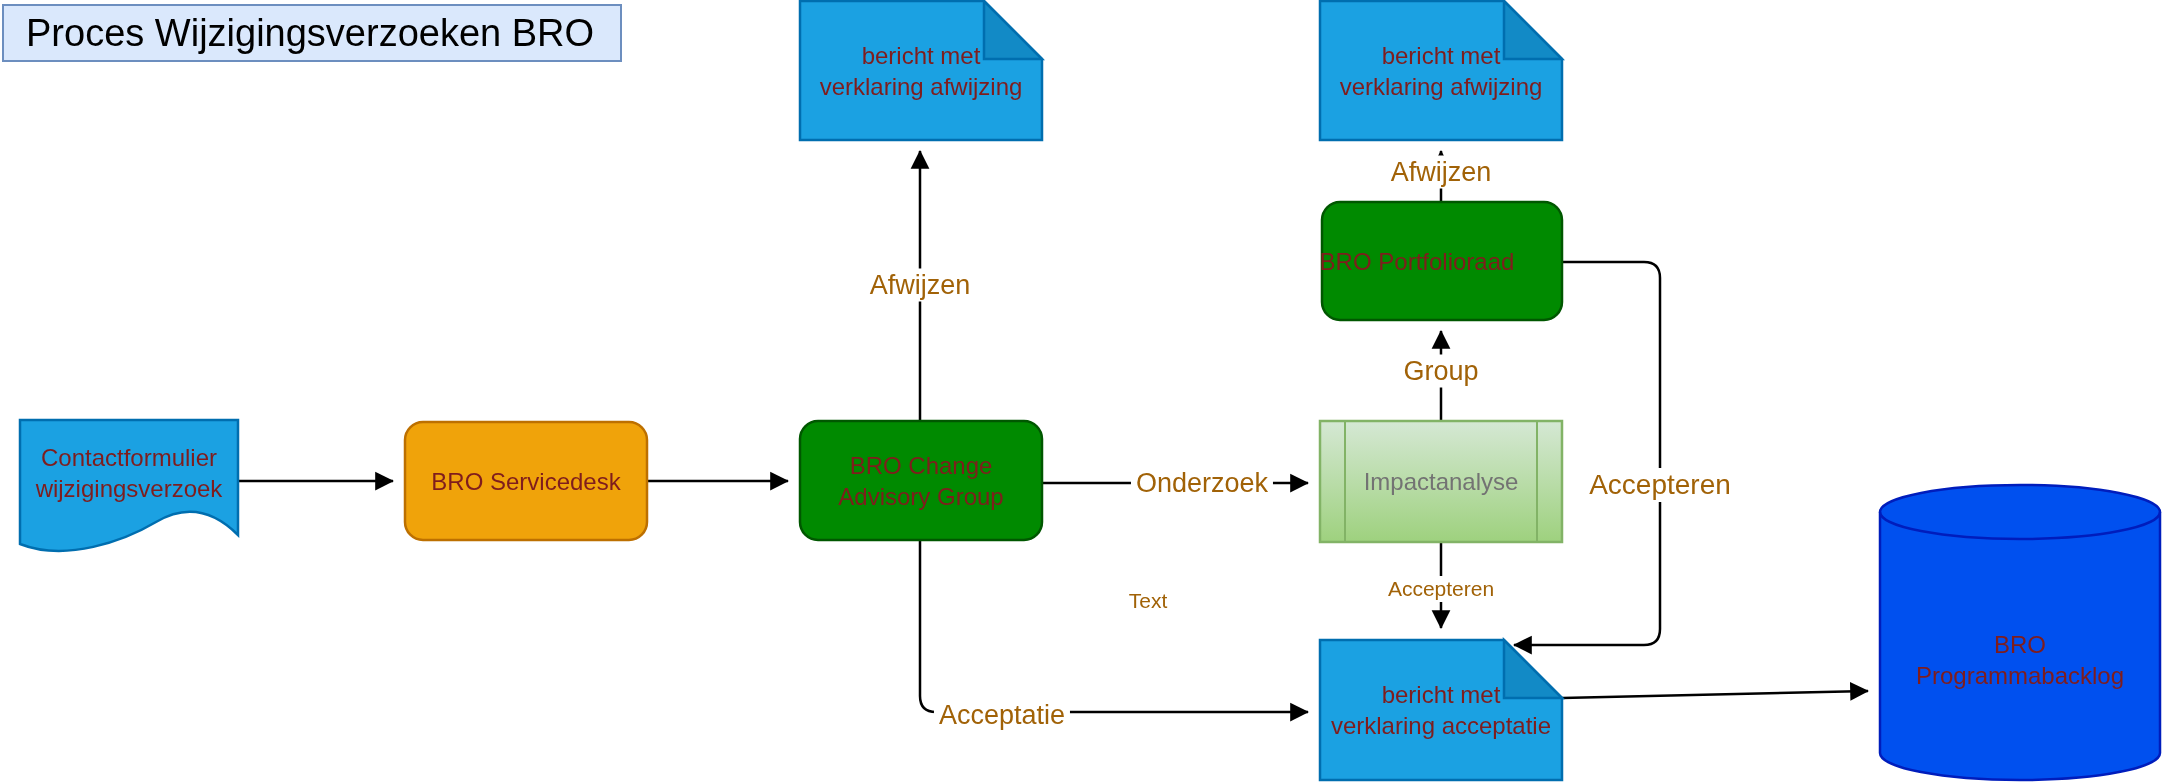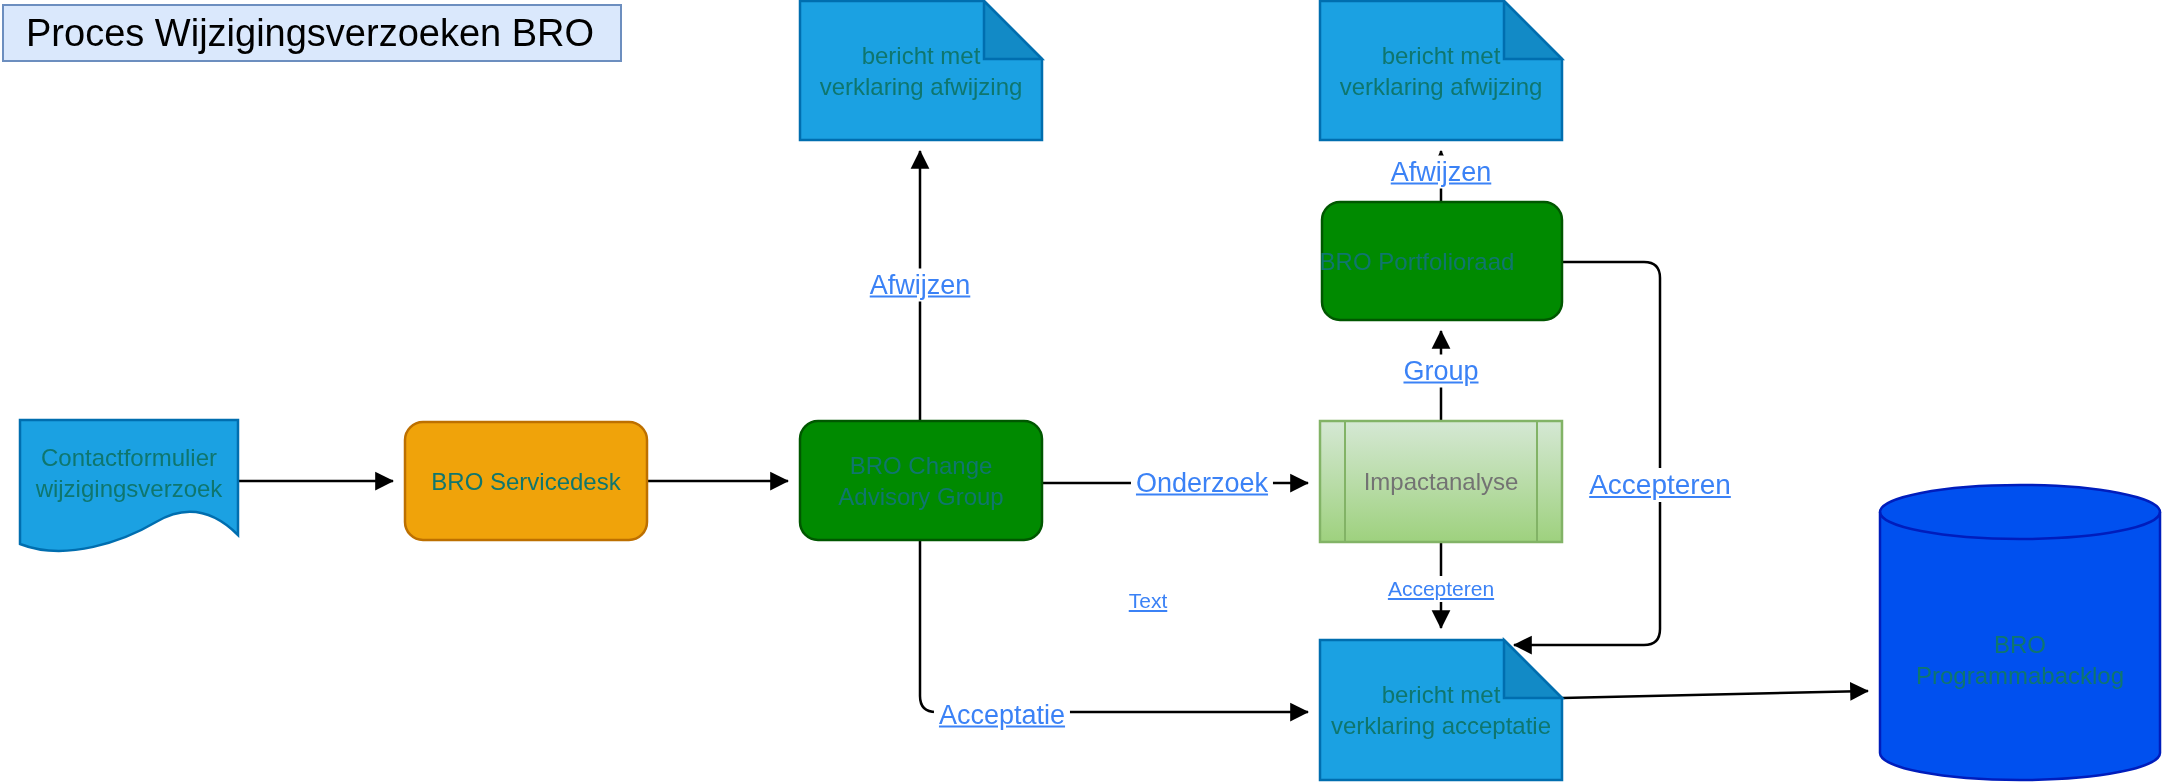--- a/index.html
+++ b/index.html
@@ -8,42 +8,41 @@
     width:2162px;height:782px;
     background:#ffffff;
     font-family:"Liberation Sans", sans-serif;
     overflow:hidden;
   }
   .canvas svg{position:absolute;left:0;top:0;}
   .node-label{
     position:absolute;
     display:flex;flex-direction:column;align-items:center;justify-content:center;
     text-align:center;
-    color:#0f766e;
+    color:#7f1d1d;
     font-size:24px;line-height:31px;
     pointer-events:none;
   }
   .node-label.dark{color:#737373;}
   .title-box{
     position:absolute;left:2px;top:4px;width:620px;height:58px;
     box-sizing:border-box;
     background:#dae8fc;border:2px solid #6c8ebf;
     display:flex;align-items:center;
     padding-left:22px;
     font-size:38px;color:#000;
     white-space:nowrap;
   }
   .edge-label{
     position:absolute;
     transform:translate(-50%,-50%);
     background:#ffffff;
     padding:1px 5px;
-    font-size:27px;color:#3b82f6;
+    font-size:27px;color:#a16207;
     white-space:nowrap;
-    text-decoration:underline;
   }
   .edge-label.small{font-size:21px;}
 </style>
 </head>
 <body>
 
 <div class="canvas">
 
   <svg width="2162" height="782" viewBox="0 0 2162 782">
     <defs>

